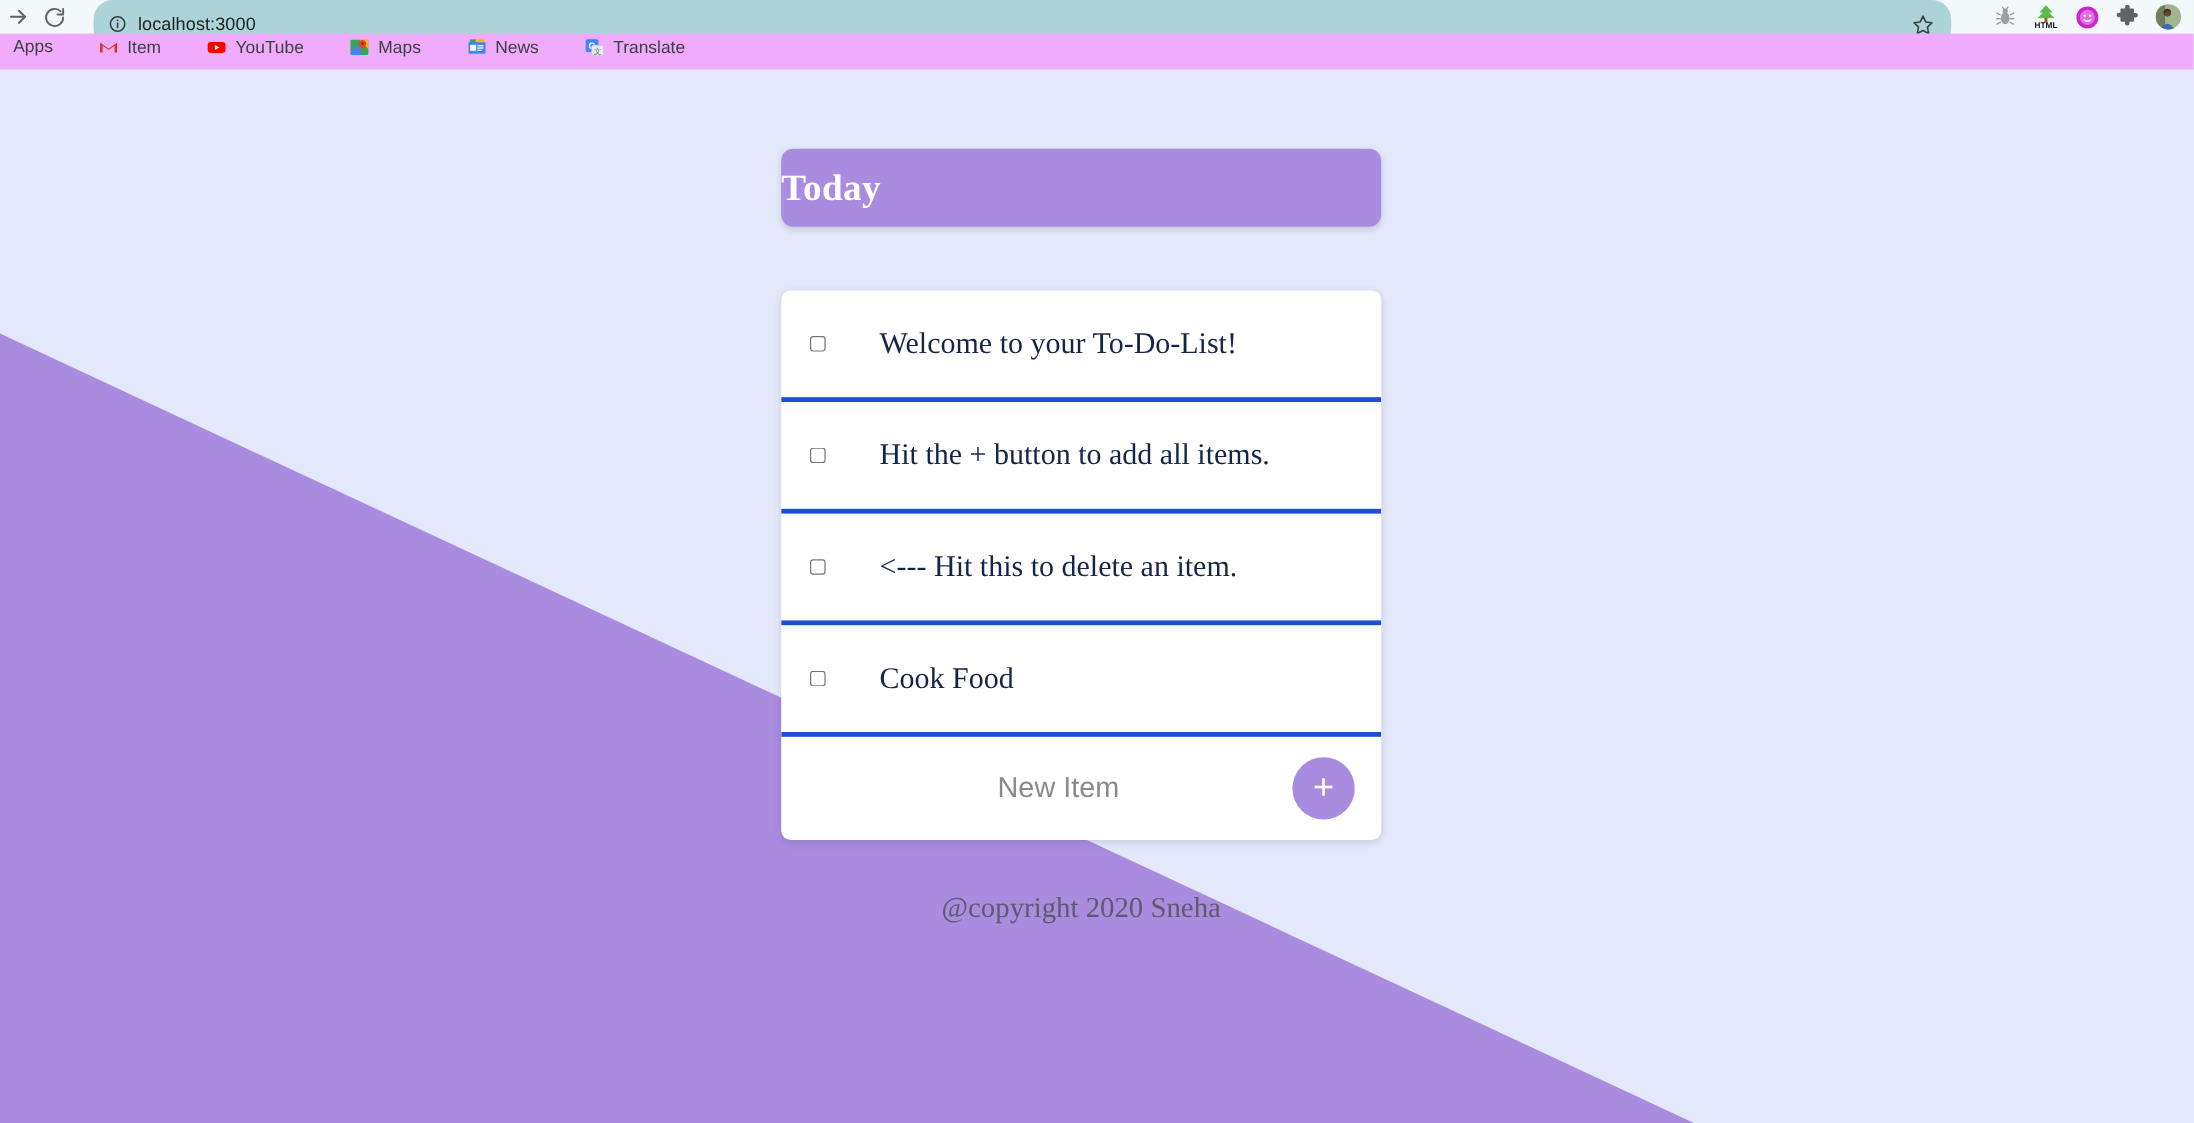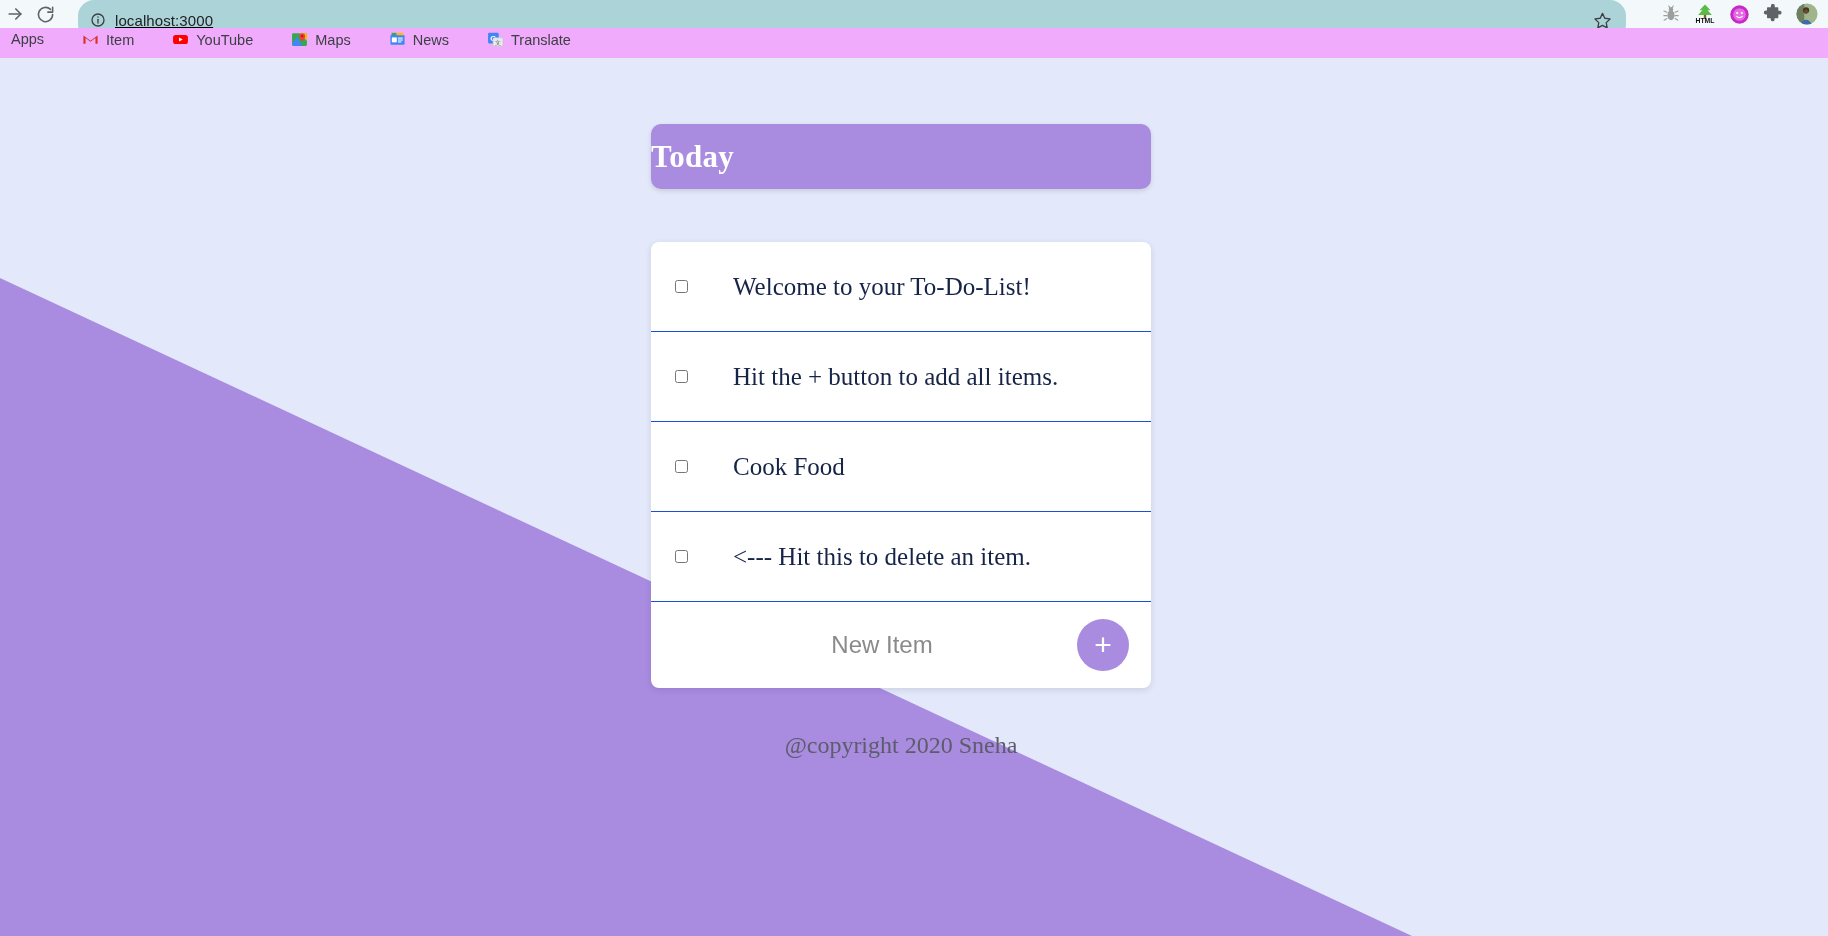--- a/index.html
+++ b/index.html
@@ -44,21 +44,20 @@
   #omnibox {
     position: absolute;
     left: 78px;
     top: 0px;
     width: 1548px;
     height: 40px;
     background: #ACD4D8;
     border-radius: 16px;
     display: flex;
     align-items: center;
-    text-decoration: underline;
   }
   #omnibox-info-icon {
     margin-left: 12px;
     width: 16px; height: 16px;
     flex: 0 0 auto;
     color: #3C4043;
   }
   #omnibox-url {
     margin-left: 9px;
     font-size: 15px;
@@ -158,21 +157,21 @@
     margin-top: 53px;
     background: #FFFFFF;
     border-radius: 8px;
     box-shadow: 0 2px 6px rgba(60,60,90,0.14);
     overflow: hidden;
   }
   .todo-item {
     display: flex;
     align-items: center;
     height: 89px;
-    border-bottom: 1px solid #1d4ed8;
+    border-bottom: 4px solid #1d4ed8;
     padding-left: 24px;
   }
   .todo-checkbox {
     width: 13px;
     height: 13px;
     margin: 0;
     flex: 0 0 auto;
     cursor: pointer;
   }
   .todo-text {
@@ -423,26 +422,26 @@
         <span class="todo-text">Welcome to your To-Do-List!</span>
       </div>
 
       <div class="todo-item">
         <input type="checkbox" class="todo-checkbox" style="">
         <span class="todo-text">Hit the + button to add all items.</span>
       </div>
 
       <div class="todo-item">
         <input type="checkbox" class="todo-checkbox" style="">
-        <span class="todo-text">Cook Food</span>
+        <span class="todo-text">&lt;--- Hit this to delete an item.</span>
       </div>
 
       <div class="todo-item">
         <input type="checkbox" class="todo-checkbox" style="">
-        <span class="todo-text">&lt;--- Hit this to delete an item.</span>
+        <span class="todo-text">Cook Food</span>
       </div>
 
       <div id="new-item-row">
         <input id="new-item-input" type="text" placeholder="New Item" style="">
         <button id="add-button">+</button>
       </div>
     </div>
 
     <div id="footer">@copyright 2020 Sneha</div>
   </div>

